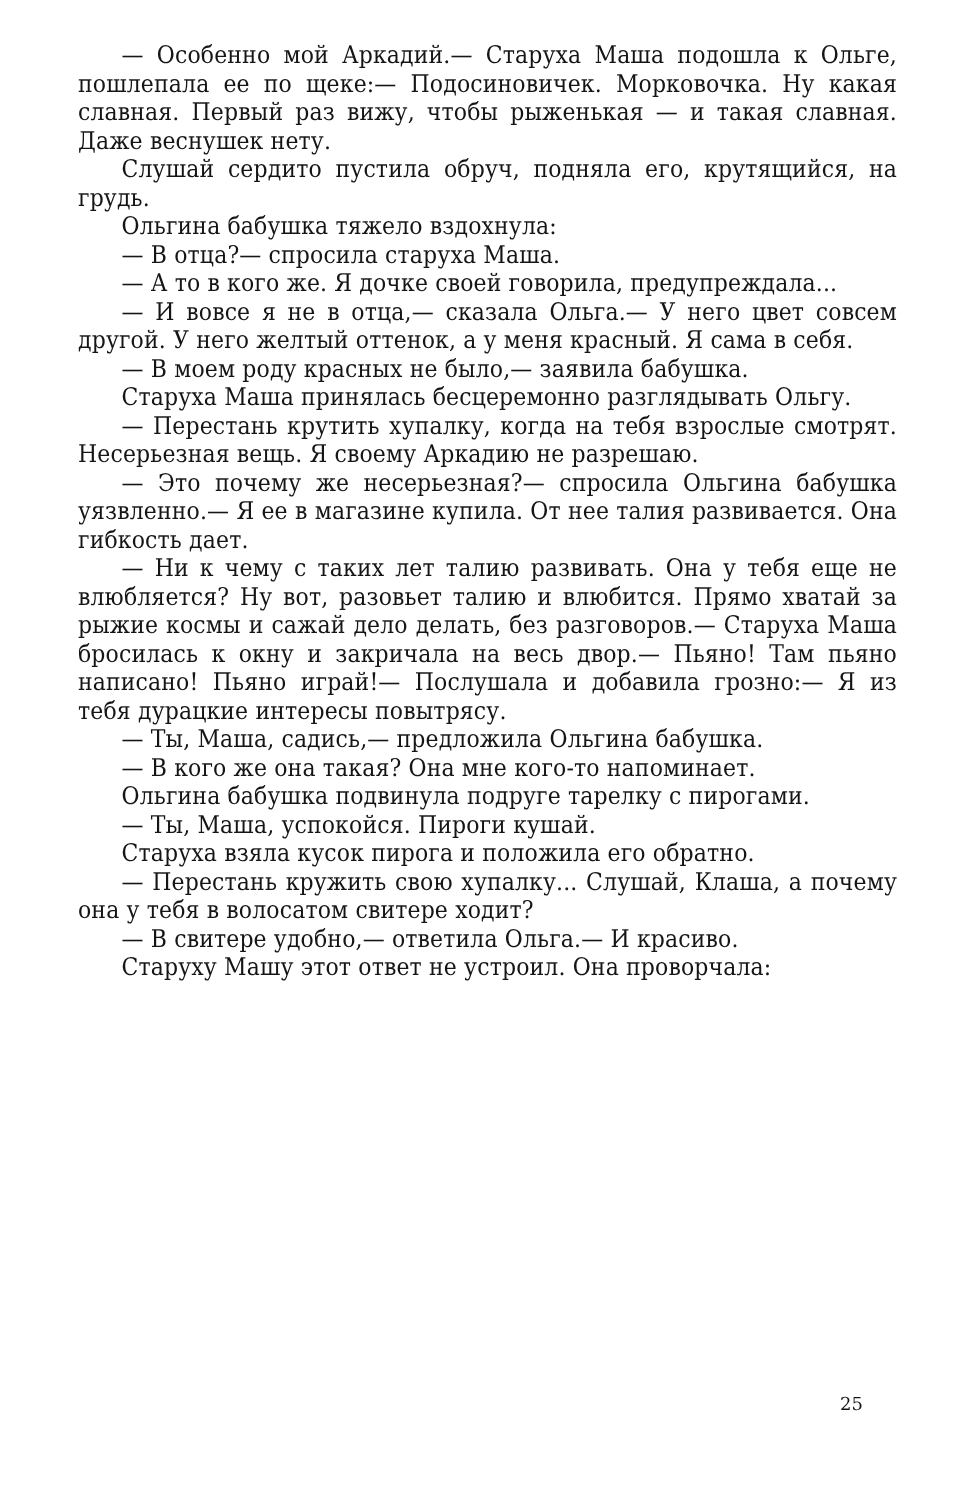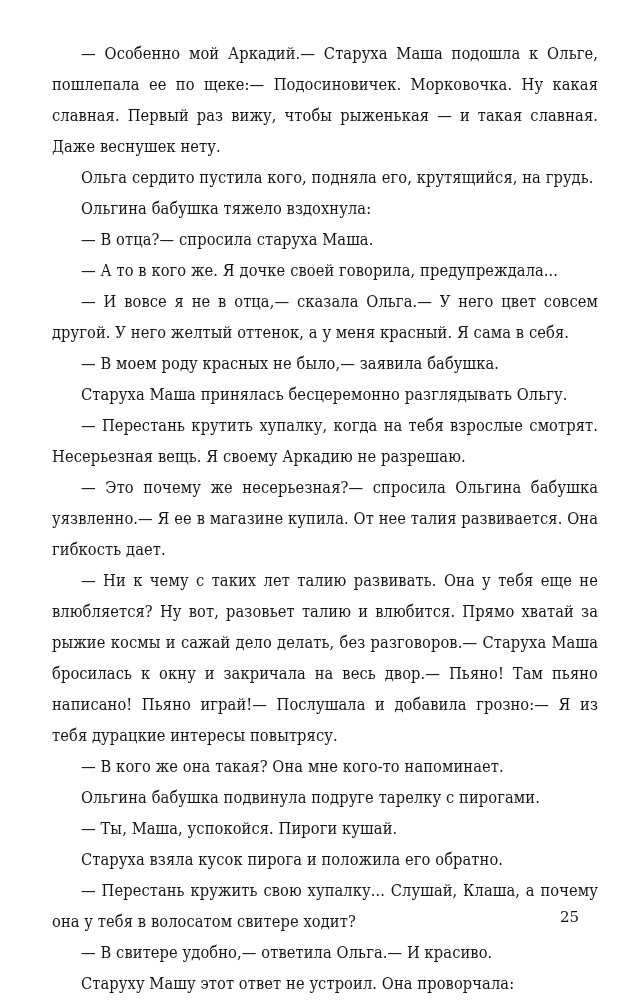--- a/index.html
+++ b/index.html
@@ -1,47 +1,48 @@
 <!DOCTYPE html>
 <html><head>
 <meta charset="utf-8">
 <style>
   html, body { margin: 0; padding: 0; background: #ffffff; }
   body { width: 637px; height: 1000px; overflow: hidden; position: relative; }
   .page {
-    position: absolute; left: 52px; top: 38px; width: 546px;
+    position: absolute; left: 52px; top: 27px; width: 546px;
     font-family: "DejaVu Serif", serif;
     font-size: 16.3px;
-    line-height: 31px;
+    line-height: 19px;
     color: #151515;
     text-align: justify;
     letter-spacing: 0.1px;
     font-stretch: condensed;
   }
   .page p { margin: 0; text-indent: 29px; text-align-last: left; }
   .pagenum {
-    position: absolute; left: 560px; top: 908px;
-    font-family: "DejaVu Serif", serif; font-size: 15px; color: #151515;
+    position: absolute; left: 560px; top: 929px;
+    font-family: "DejaVu Serif", serif; font-size: 12px; color: #151515;
   }
 </style>
 </head>
 <body>
 
 <div class="page">
   <p>— Особенно мой Аркадий.— Старуха Маша подошла к Ольге, пошлепала ее по щеке:— Подосиновичек. Морковочка. Ну какая славная. Первый раз вижу, чтобы рыженькая — и такая славная. Даже веснушек нету.</p>
-  <p>Ольга сердито пустила кого, подняла его, крутящийся, на грудь.</p>
+  <p>Слушай сердито пустила обруч, подняла его, крутящийся, на грудь.</p>
   <p>Ольгина бабушка тяжело вздохнула:</p>
   <p>— В отца?— спросила старуха Маша.</p>
   <p>— А то в кого же. Я дочке своей говорила, предупреждала...</p>
   <p>— И вовсе я не в отца,— сказала Ольга.— У него цвет совсем другой. У него желтый оттенок, а у меня красный. Я сама в себя.</p>
   <p>— В моем роду красных не было,— заявила бабушка.</p>
   <p>Старуха Маша принялась бесцеремонно разглядывать Ольгу.</p>
   <p>— Перестань крутить хупалку, когда на тебя взрослые смотрят. Несерьезная вещь. Я своему Аркадию не разрешаю.</p>
   <p>— Это почему же несерьезная?— спросила Ольгина бабушка уязвленно.— Я ее в магазине купила. От нее талия развивается. Она гибкость дает.</p>
   <p>— Ни к чему с таких лет талию развивать. Она у тебя еще не влюбляется? Ну вот, разовьет талию и влюбится. Прямо хватай за рыжие космы и сажай дело делать, без разговоров.— Старуха Маша бросилась к окну и закричала на весь двор.— Пьяно! Там пьяно написано! Пьяно играй!— Послушала и добавила грозно:— Я из тебя дурацкие интересы повытрясу.</p>
+  <p>— Ты, Маша, садись,— предложила Ольгина бабушка.</p>
   <p>— В кого же она такая? Она мне кого-то напоминает.</p>
   <p>Ольгина бабушка подвинула подруге тарелку с пирогами.</p>
   <p>— Ты, Маша, успокойся. Пироги кушай.</p>
   <p>Старуха взяла кусок пирога и положила его обратно.</p>
   <p>— Перестань кружить свою хупалку... Слушай, Клаша, а почему она у тебя в волосатом свитере ходит?</p>
   <p>— В свитере удобно,— ответила Ольга.— И красиво.</p>
   <p>Старуху Машу этот ответ не устроил. Она проворчала:</p>
 </div>
 
 <div class="pagenum">25</div>

